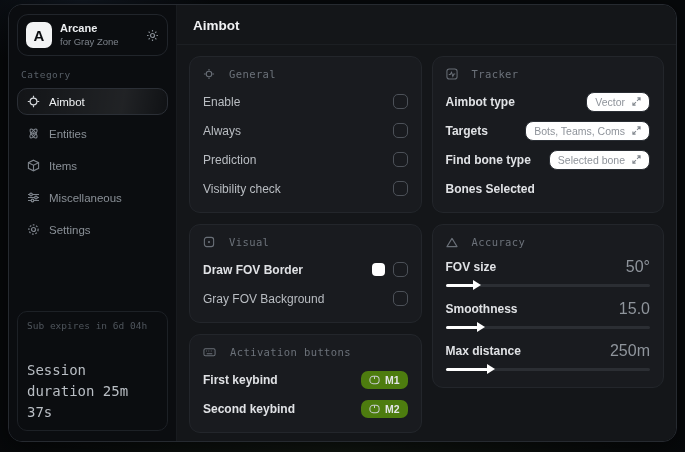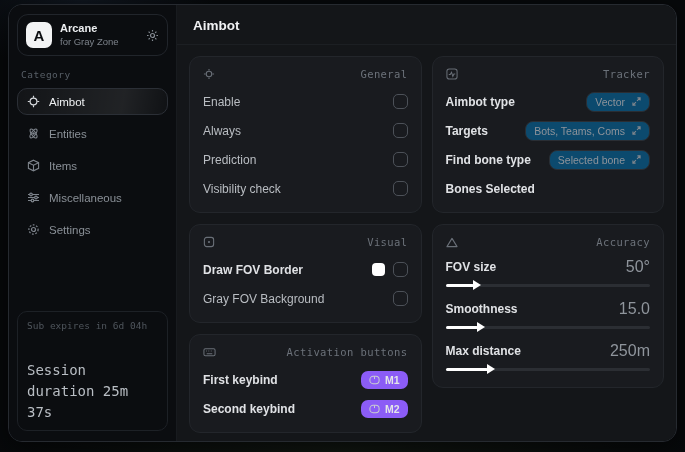--- a/index.html
+++ b/index.html
@@ -68,47 +68,47 @@
   }
   .main-body { display:flex; gap:10px; padding:11px 12px; align-items:flex-start; }
   .col { display:flex; flex-direction:column; gap:11px; flex:1; min-width:0; }
   .card {
     background:#191b1f; border:1px solid #23262b; border-radius:11px;
     padding:11px 13px 12px;
   }
   .card-title {
     display:flex; align-items:center; gap:14px;
     font-family:"DejaVu Sans Mono", monospace;
-    color:#6c727a; font-size:10.5px; letter-spacing:.4px; margin-bottom:10px;justify-content:space-between;
+    color:#6c727a; font-size:10.5px; letter-spacing:.4px; margin-bottom:10px;
   }
   .card-title .ico { display:flex; color:#696f77; }
   .row {
     display:flex; align-items:center; justify-content:space-between;
     min-height:23px; margin-top:6px;
   }
   .row:first-of-type { margin-top:0; }
   .row-label { color:#b9bdc2; font-size:12px; }
   .row-label.bright { color:#e0e2e5; font-weight:600; }
   .row-right { display:flex; align-items:center; gap:8px; }
   .checkbox {
     width:15px; height:15px; border:1.5px solid #4c5158; border-radius:5px;
     background:transparent; cursor:pointer;
   }
   .swatch { width:13px; height:13px; border-radius:4px; cursor:pointer; }
   .select-pill {
     display:inline-flex; align-items:center; gap:7px;
-    background:#0c4a6e; border:1px solid #2a2e34; border-radius:8px;
+    background:#ffffff; border:1px solid #2a2e34; border-radius:8px;
     padding:3px 8px; color:#8e939a; font-size:10.5px; cursor:pointer;
     max-width:150px; white-space:nowrap;text-align:center;
   }
   .select-pill .val { overflow:hidden; text-overflow:ellipsis; }
   .select-pill .ico { display:flex; color:#80868d; flex:0 0 auto; }
   .key-pill {
     display:inline-flex; align-items:center; gap:5px;
-    background:#8b5cf6; border-radius:7px; padding:3px 8px;
+    background:#4d7c0f; border-radius:7px; padding:3px 8px;
     color:#e3e5e8; font-size:10.5px; font-weight:600; cursor:pointer;
   }
   .key-pill .ico { display:flex; color:#c9cdd1; }
   .slider-row { margin-top:9px; }
   .slider-row .row { margin-top:0; min-height:18px; }
   .slider-value { color:#8f959c; font-size:16px; }
   .slider { position:relative; height:12px; margin-top:3px; cursor:pointer; }
   .slider .track {
     position:absolute; left:0; right:0; top:5px; height:2.5px;
     background:#2b2e33; border-radius:2px;

